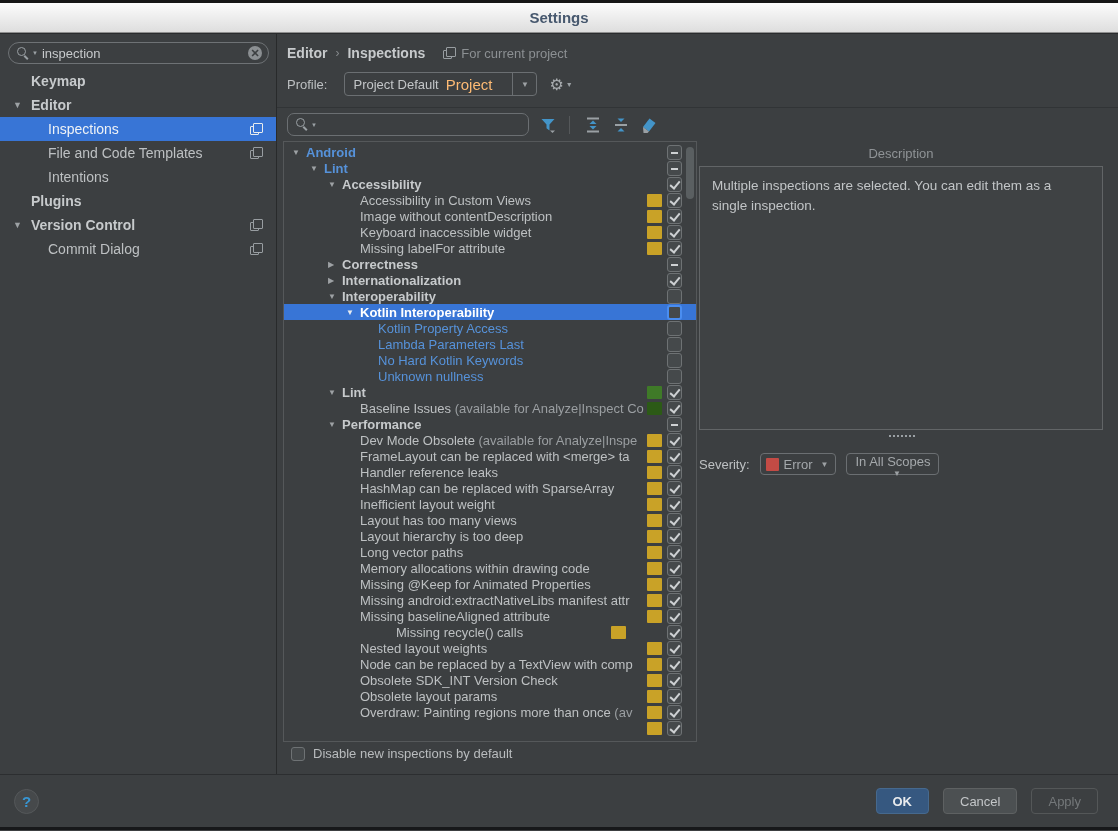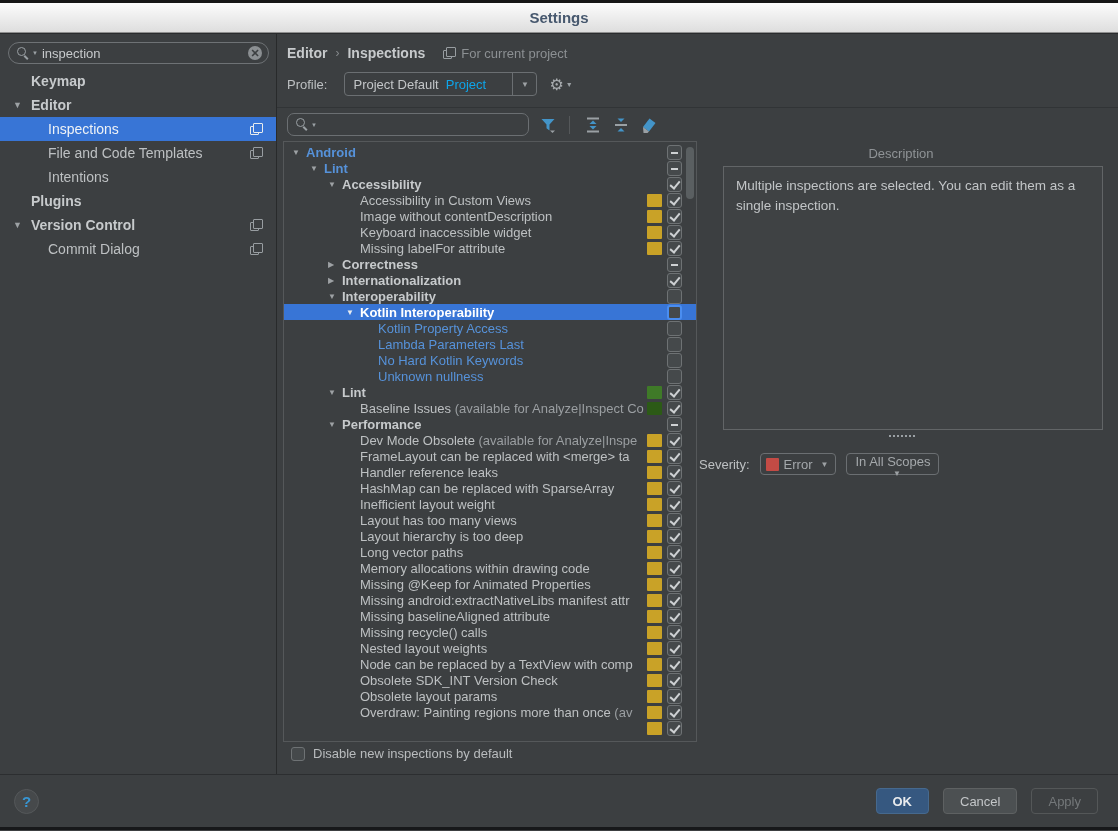--- a/index.html
+++ b/index.html
@@ -47,21 +47,21 @@
   .crumbs .seg { font-weight:bold; color:#c7cacc; }
   .crumbs .sep { color:#85898c; margin:0 8px; font-size:12px; }
   .crumbs .scope { display:flex; align-items:center; color:#8c9093; margin-left:18px; font-size:13px; }
   .crumbs .scope .copy-icon { margin:0 5px 0 0; }
 
   .profile-row { position:absolute; left:10px; top:38px; display:flex; align-items:center; }
   .profile-row .plabel { color:#bdc0c2; font-size:13px; }
   .combo { display:flex; align-items:center; border:1px solid #6b6f72; border-radius:4px; height:24px; }
   .profile-combo { width:193px; margin-left:17px; }
   .profile-combo .ptext { color:#c3c6c8; font-size:13px; margin-left:8px; }
-  .profile-combo .psuffix { color:#0ea5e9; font-size:13px; margin-left:7px; }
+  .profile-combo .psuffix { color:#fdba74; font-size:15px; margin-left:7px; }
   .combo-arrow-btn { margin-left:auto; width:24px; height:100%; border-left:1px solid #6b6f72;
                      display:flex; align-items:center; justify-content:center; color:#9da1a4; font-size:8px; }
   .gear-wrap { display:flex; align-items:center; margin-left:12px; color:#a7abae; }
   .gear-wrap .gear { font-size:16px; }
   .gear-wrap .mini-arrow { font-size:7px; }
 
   .hsep { position:absolute; left:0; right:0; top:73px; height:1px; background:#313436; }
 
   .toolbar { position:absolute; left:10px; top:79px; display:flex; align-items:center; }
   .tb-search { width:242px; height:23px; border:1px solid #6b6f72; border-radius:7px;
@@ -90,21 +90,21 @@
   .cb.dash::after { content:''; position:absolute; left:3px; top:6px; width:7px; height:2px; background:#ced1d3; }
   .cb.focus { border:2px solid #4a8df0; }
   .vscroll { position:absolute; right:2px; top:5px; width:8px; height:52px; background:#5a5f61; border-radius:4px; }
 
   
   .fieldset { position:absolute; left:422px; top:112px; width:404px; }
   .fs-titlerow { display:flex; align-items:center;flex-direction:column; }
   .fs-titlerow .fs-title { color:#8f9396; font-size:13px; flex:none; }
   .fs-titlerow .fs-line { flex:1; height:1px; background:#606365; margin-left:7px; }
   .desc-box { margin-top:5px; height:264px; border:1px solid #626567; background:#3f4244;
-              color:#c2c5c7; font-size:13.5px; line-height:1.5; padding:9px 12px;margin-left:24px; }
+              color:#c2c5c7; font-size:13.5px; line-height:1.5; padding:9px 12px; }
   .splitter { position:absolute; left:612px; top:401px; width:26px; height:0;
               border-top:2px dotted #9aa0a4; }
   .sev-row { position:absolute; left:422px; top:419px; display:flex; align-items:center; }
   .sev-label { color:#bdc0c2; font-size:13px; }
   .sev-combo { height:22px; margin-left:10px; padding:0 7px 0 5px; color:#a4a8ab; font-size:13px; }
   .sev-combo .arr, .scope-combo .arr { color:#9da1a4; font-size:8px; margin-left:8px; }
   .swatch { width:13px; height:13px; border-radius:1px; margin-right:5px; }
   .scope-combo { height:22px; margin-left:10px; padding:0 7px 0 8px; color:#a4a8ab; font-size:13px;flex-direction:column; }
 
   
@@ -393,21 +393,21 @@
               <span class="tlabel">Missing android:extractNativeLibs manifest attr</span>
               <span class="sq" style="background: rgb(201, 162, 39);"></span>
               <span class="cb checked"></span>
             </div>
             <div class="trow" style="padding-left: 62px;">
               <span class="arrow"></span>
               <span class="tlabel">Missing baselineAligned attribute</span>
               <span class="sq" style="background: rgb(201, 162, 39);"></span>
               <span class="cb checked"></span>
             </div>
-            <div class="trow" style="padding-left: 62px;">
+            <div class="trow" style="padding-left: 62px; gap: 36px;">
               <span class="arrow"></span>
               <span class="tlabel">Missing recycle() calls</span>
               <span class="sq" style="background: rgb(201, 162, 39);"></span>
               <span class="cb checked"></span>
             </div>
             <div class="trow" style="padding-left: 62px;">
               <span class="arrow"></span>
               <span class="tlabel">Nested layout weights</span>
               <span class="sq" style="background: rgb(201, 162, 39);"></span>
               <span class="cb checked"></span>

